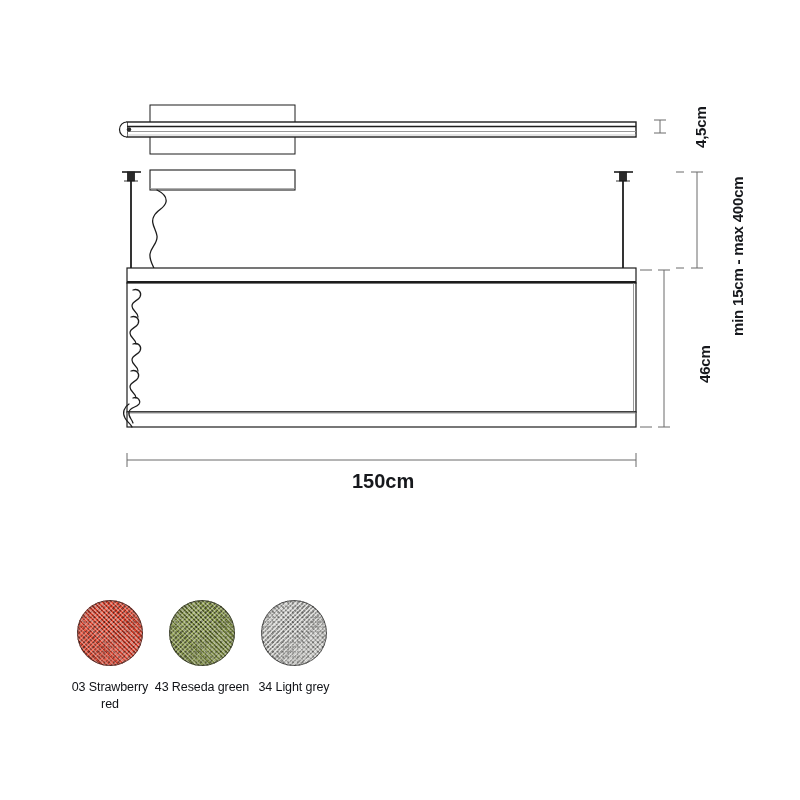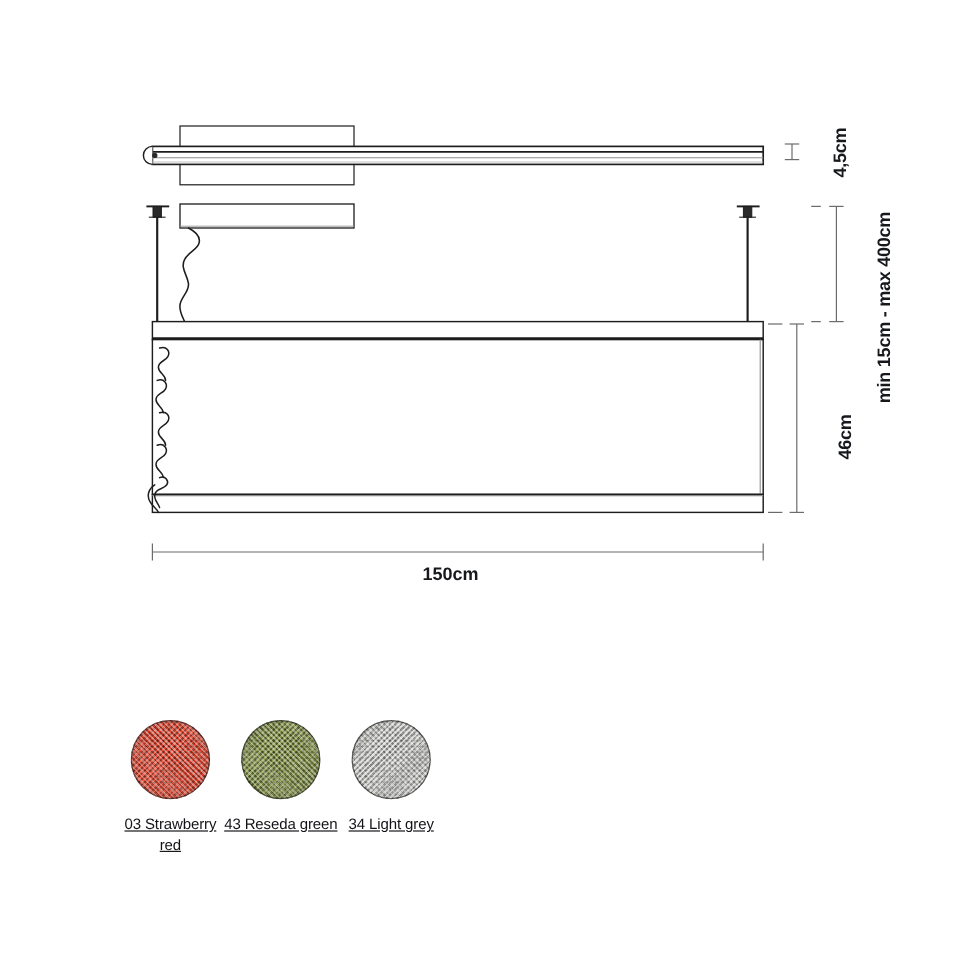--- a/index.html
+++ b/index.html
@@ -42,37 +42,36 @@
     font-size: 15px;
     font-weight: 700;
     letter-spacing: -0.2px;
     color: #16181c;
   }
   .vlabel.w400 { font-weight: 700; }
 
   .hlabel {
     position: absolute;
     white-space: nowrap;
-    font-size: 15px;
+    font-size: 20px;
     font-weight: 700;
     color: #16181c;
   }
 
   
   #swatches {
     position: absolute;
     left: 0;
     top: 600px;
     width: 800px;
     height: 150px;
     display: flex;
     justify-content: flex-start;
-    padding-left: 96px;
+    padding-left: 64px;
     box-sizing: border-box;
-    text-decoration: underline;
   }
   .swatch {
     width: 92px;
     display: flex;
     flex-direction: column;
     align-items: center;
   }
   .disc-wrap {
     width: 66px;
     height: 66px;

